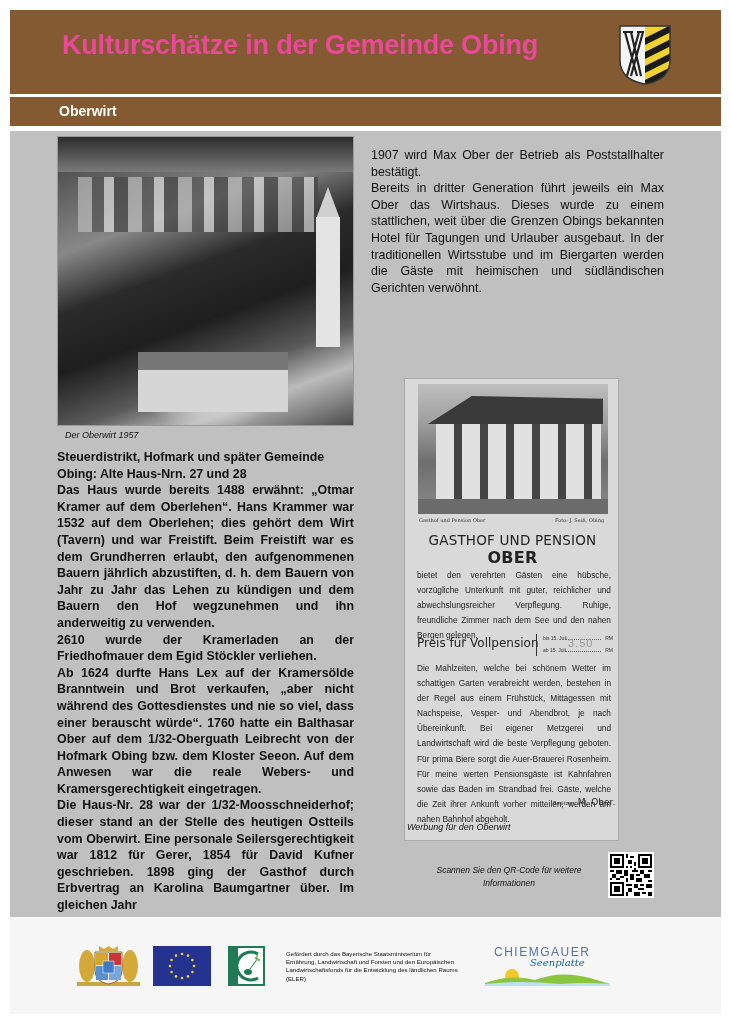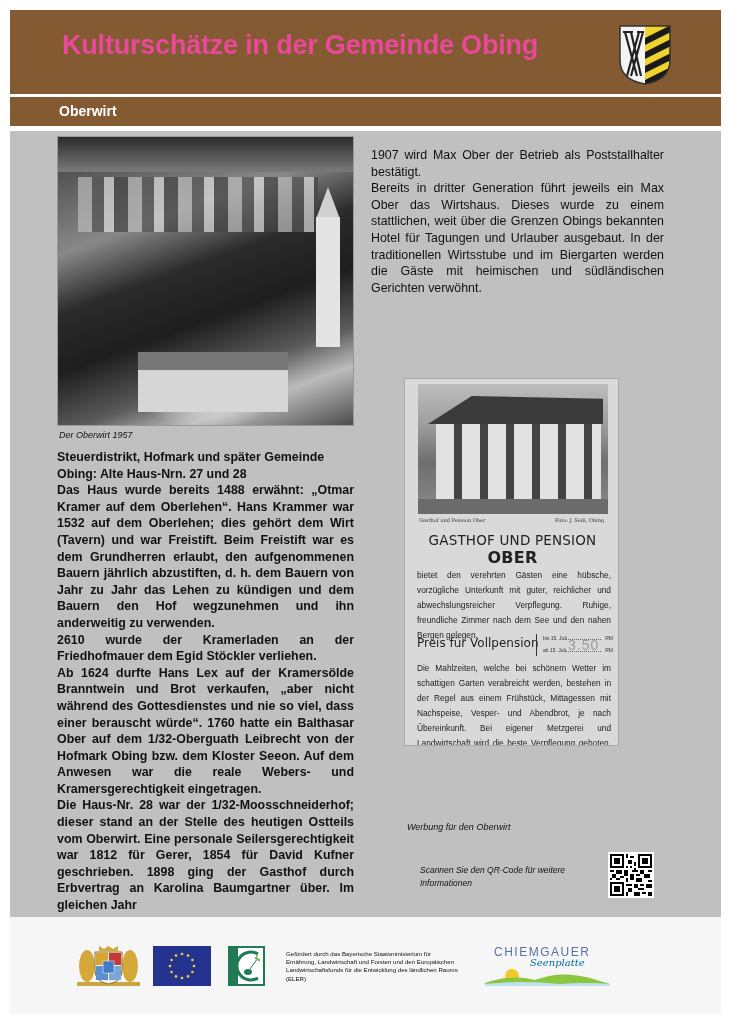--- a/index.html
+++ b/index.html
@@ -52,33 +52,33 @@
     position: absolute; left: 20px; top: 40px; width: 240px; height: 55px;
     background: repeating-linear-gradient(90deg, #bbb 0 14px, #555 14px 26px, #ddd 26px 36px, #444 36px 50px);
     opacity: 0.7;
   }
   .photo1 .field {
     position: absolute; left: 0; top: 0; width: 297px; height: 35px;
     background: linear-gradient(180deg, #2c2c2c, #7a7a7a);
   }
 
   .caption1 {
-    position: absolute; left: 59px; top: 430px; font-size: 9px; font-style: italic; color: #111;
+    position: absolute; left: 65px; top: 430px; font-size: 9px; font-style: italic; color: #111;
   }
 
   .text-col {
     position: absolute; font-size: 12.4px; line-height: 16.6px; color: #111; text-align: justify;
   }
   .text-col p { margin: 0; }
   .left-text { left: 57px; top: 449px; width: 297px; font-weight: bold; }
   .right-text { left: 371px; top: 147px; width: 293px; }
   .left-text p.first { text-align: left; }
 
   .ad {
-    position: absolute; left: 404px; top: 378px; width: 215px; height: 368px;
+    position: absolute; left: 404px; top: 378px; width: 215px; height: 463px;
     background: #d9d9d9; border: 1px solid #aaa; overflow: hidden;
   }
   .ad-photo {
     position: absolute; left: 13px; top: 5px; width: 190px; height: 130px;
     background: linear-gradient(180deg, #bdbdbd 0%, #9f9f9f 30%, #6e6e6e 60%, #8b8b8b 100%);
   }
   .ad-photo .roof {
     position: absolute; left: 10px; top: 12px; width: 175px; height: 28px; background: #3a3a3a;
     clip-path: polygon(0 100%, 25% 0, 100% 10%, 100% 100%);
   }
@@ -108,31 +108,31 @@
   .ad-price {
     position: absolute; left: 12px; top: 253px; width: 194px; height: 26px;
   }
   .ad-price-label { position: absolute; left: 0; top: 4px; font-size: 12px; font-family: "DejaVu Sans", sans-serif; color: #222; }
   .ad-price-brace { position: absolute; left: 119px; top: 2px; width: 4px; height: 22px; border-left: 1px solid #333; }
   .ad-price-row { position: absolute; left: 126px; font-size: 5px; color: #333; width: 70px; }
   .ad-price-row .rm { position: absolute; right: 0; }
   .ad-price-row .line { position: absolute; left: 22px; right: 12px; bottom: 1px; border-bottom: 1px dotted #666; }
   .ad-price-row1 { top: 3px; }
   .ad-price-row2 { top: 15px; }
-  .ad-price-value { position: absolute; left: 151px; top: 5px; font-size: 14px; color: #999; letter-spacing: 1px; }
+  .ad-price-value { position: absolute; left: 151px; top: 5px; font-size: 11px; color: #999; letter-spacing: 1px; }
   .ad-body2 { top: 282px; }
   .ad-owner { position: absolute; left: 148px; top: 418px; font-size: 9px; font-family: "DejaVu Sans", sans-serif; color: #222; }
   .ad-owner small { font-size: 5px; }
 
   .caption2 {
     position: absolute; left: 407px; top: 822px; font-size: 9px; font-style: italic; color: #111;
   }
 
   .qr-text {
-    position: absolute; left: 420px; top: 864px; width: 178px; text-align: left;
+    position: absolute; left: 420px; top: 864px; width: 178px; text-align: center;
     font-size: 8.5px; font-style: italic; line-height: 13px; color: #111;
   }
   .qr {
     position: absolute; left: 608px; top: 852px; width: 46px; height: 46px; background: #fff;
     padding: 2px;
   }
   .qr svg { display: block; width: 42px; height: 42px; }
 
   .footer {
     position: absolute; left: 10px; top: 917px; width: 711px; height: 97px;

